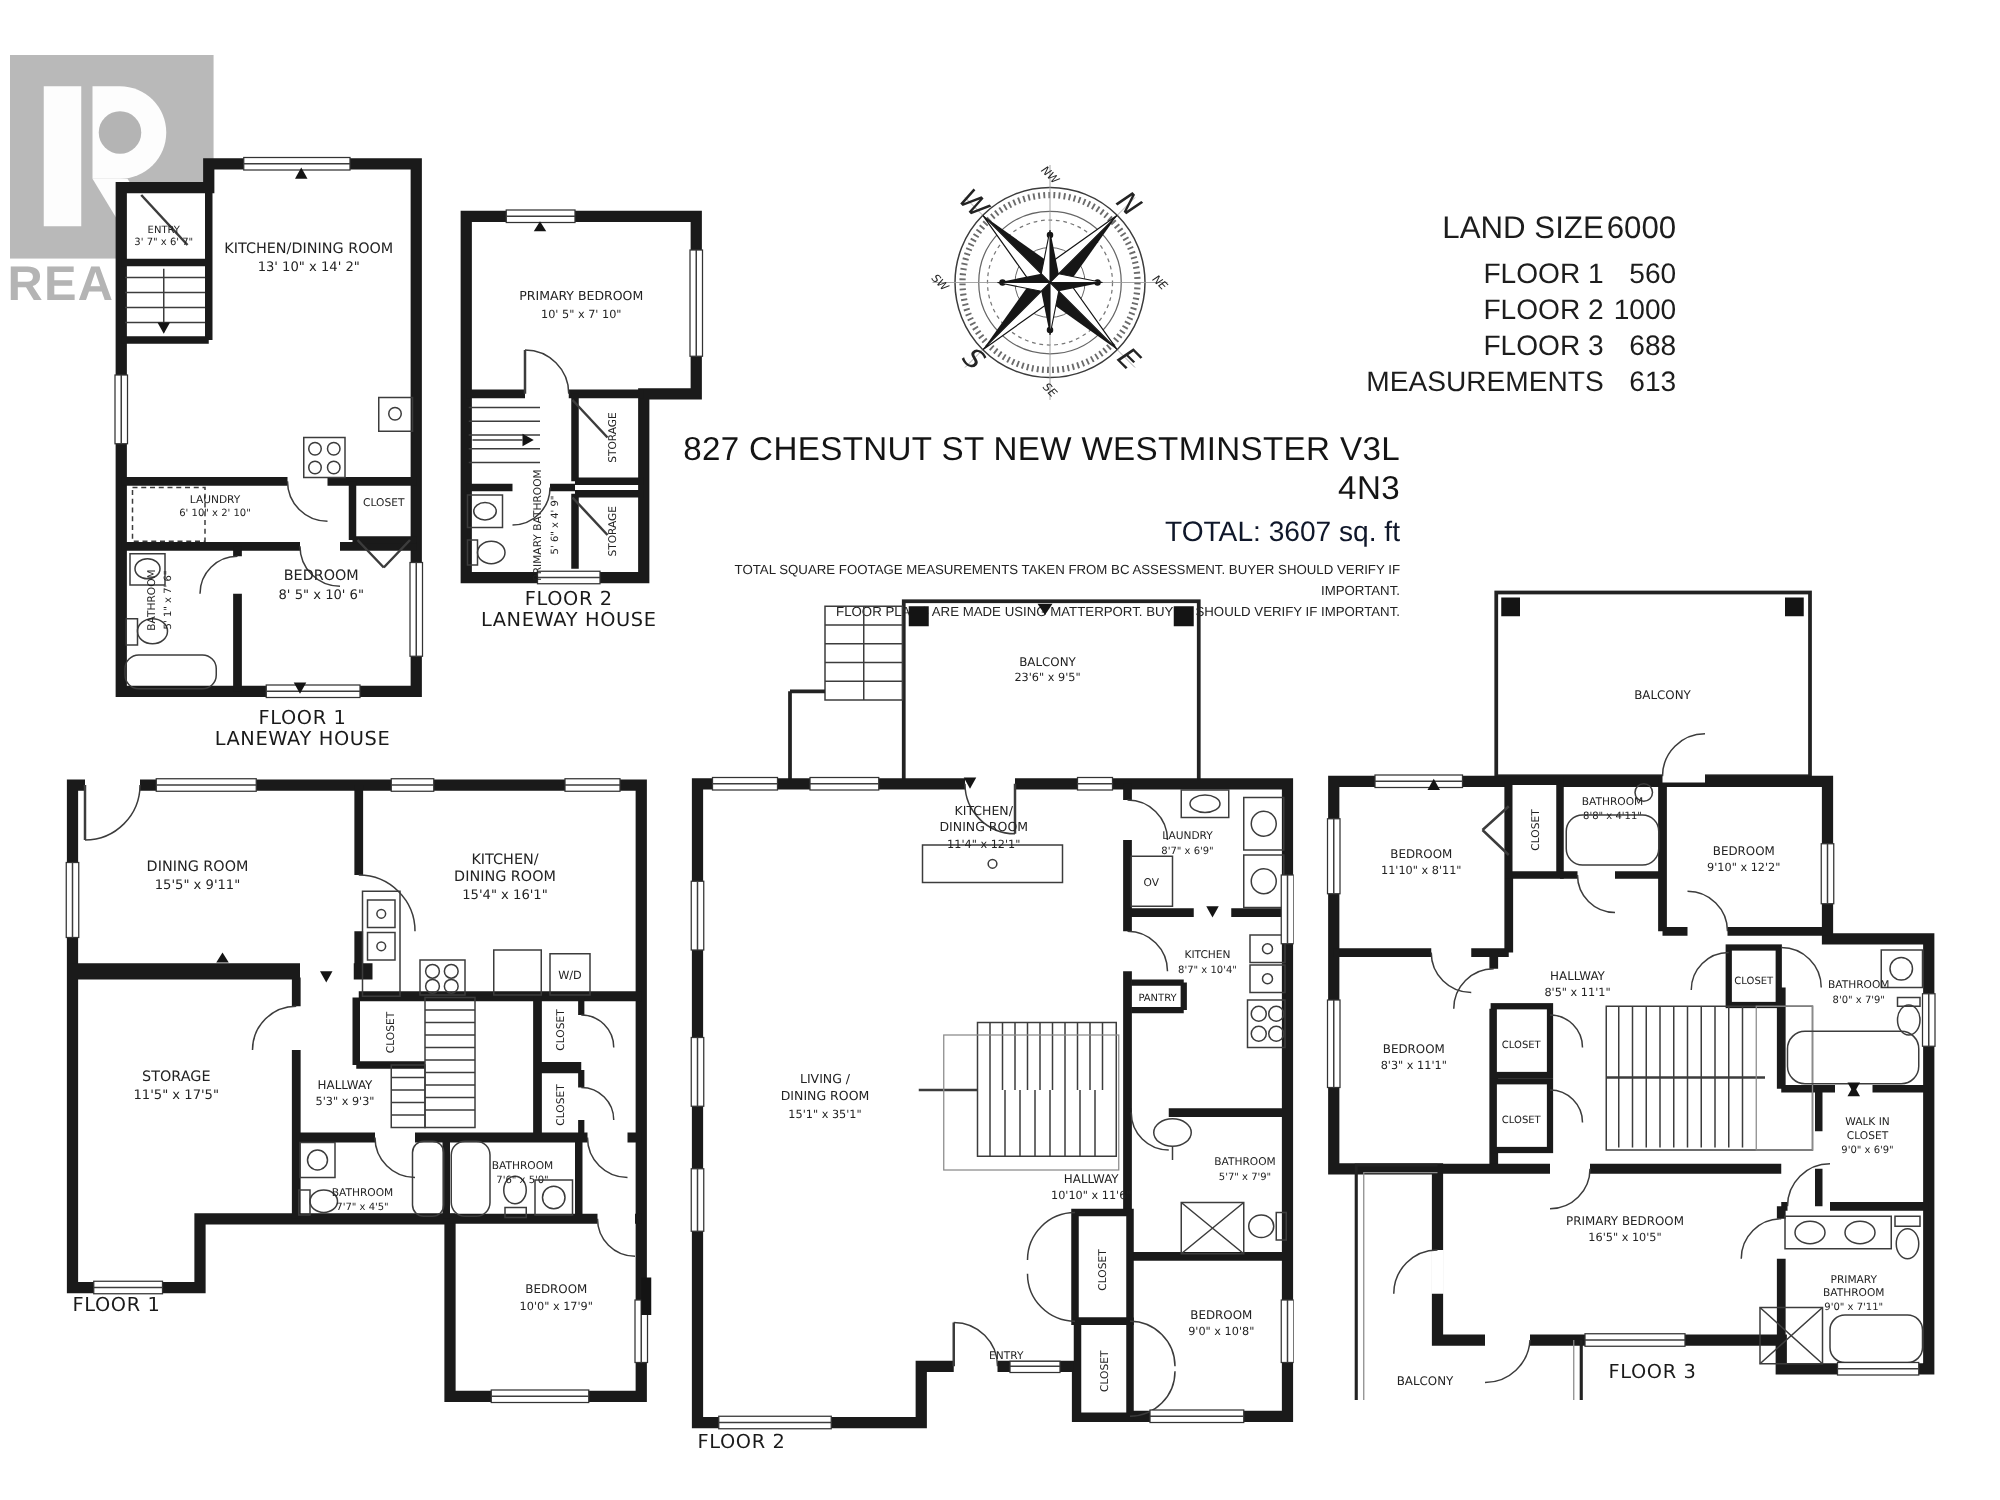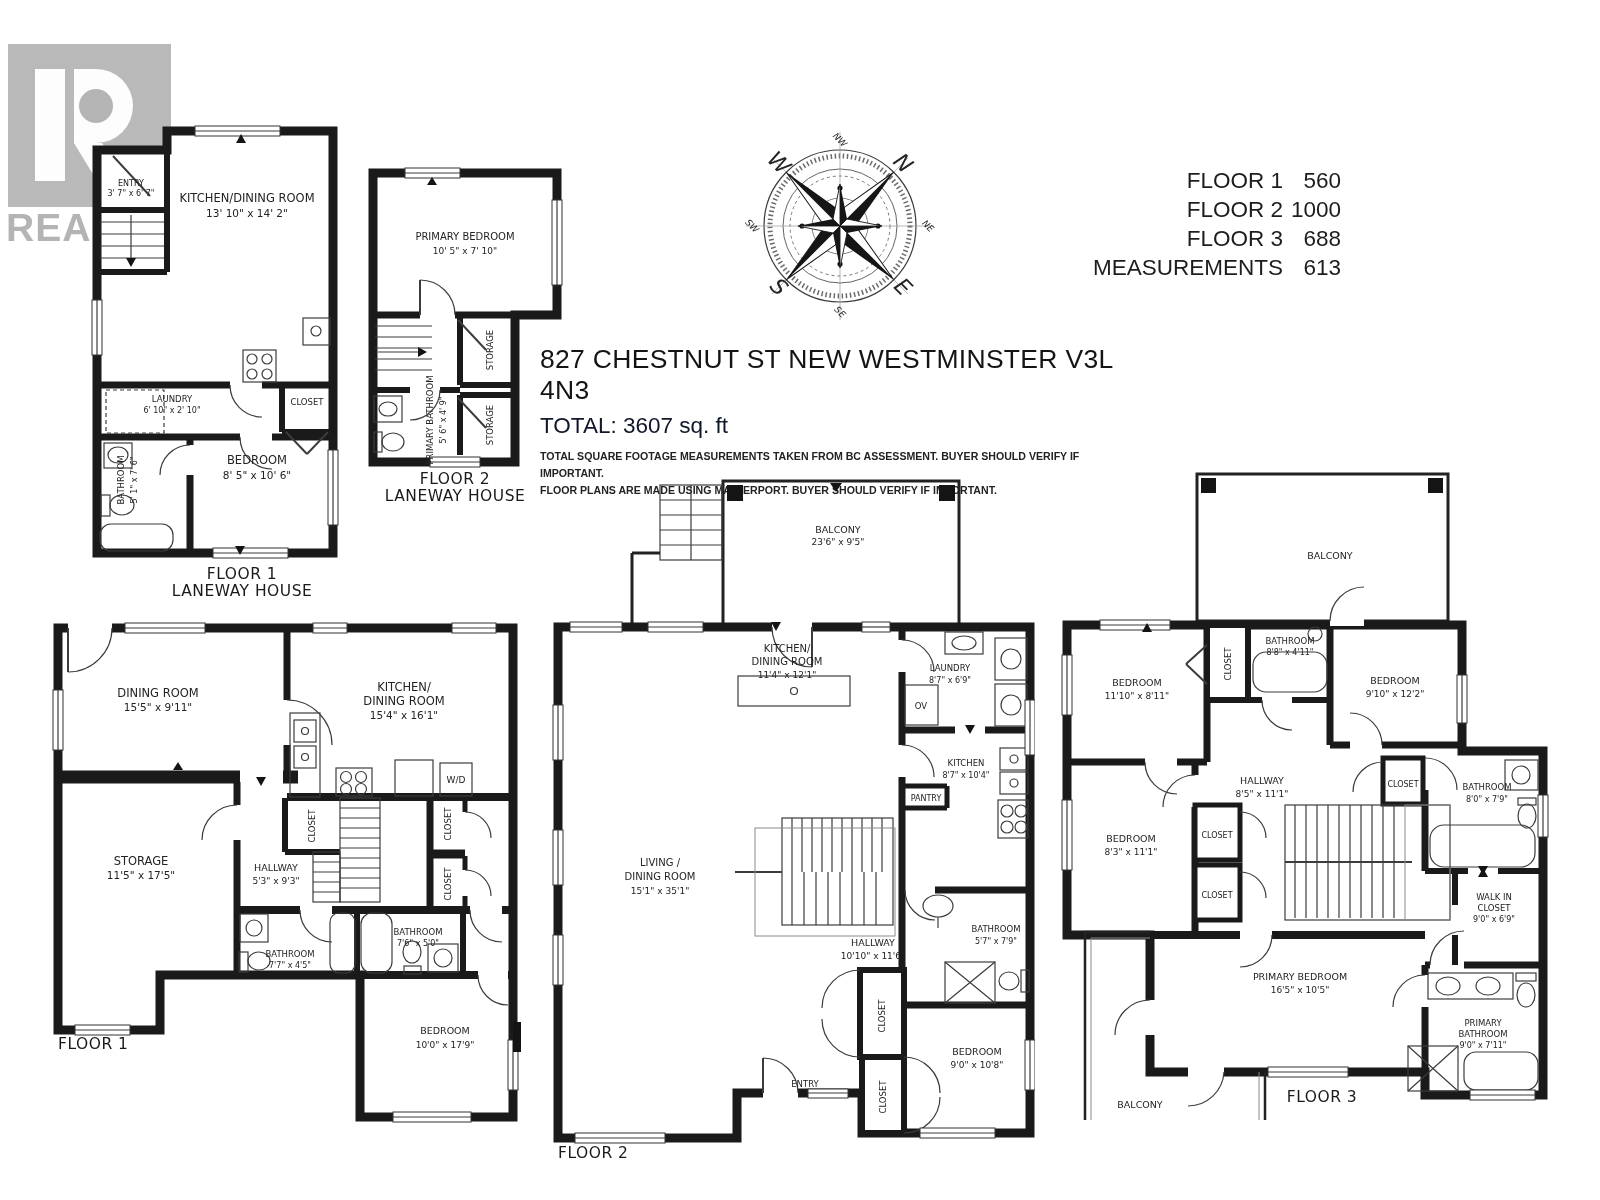--- a/index.html
+++ b/index.html
@@ -27,24 +27,24 @@
   .wm-text{color:#b4b4b4;font-size:39px;font-weight:600;letter-spacing:1px;font-family:"Liberation Sans",sans-serif}
   .wm-text sup{font-size:15px;vertical-align:18px}
   
   .summary{left:1068px;top:168px;width:273px}
   .srow{display:flex;justify-content:flex-end;align-items:baseline;margin-bottom:3px}
   .slabel{flex:1;text-align:right;font-size:22.5px;color:#1d1d1d}
   .sval{width:58px;text-align:right;font-size:22.5px;color:#1d1d1d}
   .srow.first{margin-bottom:9px}
   .srow.first .slabel,.srow.first .sval{font-size:25px}
   
-  .header{left:540px;top:344px;width:580px;text-align:left}
+  .header{left:540px;top:344px;width:580px;text-align:right}
   .addr{font-size:26.5px;letter-spacing:.3px;color:#141414}
   .total{font-size:22.5px;margin-top:7px;color:#0f172a}
-  .disc{font-size:10.6px;font-weight:bold;margin-top:9px;line-height:1.6;color:#222}
+  .disc{font-size:10.6px;font-weight:normal;margin-top:9px;line-height:1.6;color:#222}
 </style>
 </head>
 <body>
 
 <div id="canvas">
 
   <svg class="abs" style="left:8px;top:44px" width="163" height="163" viewBox="0 0 163 163">
     <rect x="0" y="0" width="163" height="163" fill="#b4b4b4" opacity="0.93"></rect>
     <rect x="27" y="25" width="30" height="112" fill="#fff" opacity="0.97"></rect>
     <path d="M66,25 h22 a37,37 0 0 1 0,74 h-22 z" fill="#fff" opacity="0.97"></path>
@@ -100,20 +100,24 @@
       <text x="-62" y="68" font-size="22" transform="rotate(45 -62 62)">S</text>
       <text x="-62" y="-56" font-size="22" transform="rotate(45 -62 -62)">W</text>
       <text x="0" y="-83" font-size="9" transform="rotate(45 0 -86)">NW</text>
       <text x="88" y="3" font-size="9" transform="rotate(45 88 0)">NE</text>
       <text x="0" y="89" font-size="9" transform="rotate(45 0 86)">SE</text>
       <text x="-88" y="3" font-size="9" transform="rotate(45 -88 0)">SW</text>
     </g>
   </svg>
 
   <div class="abs summary">
+    <div class="srow first">
+        <span class="slabel">LAND SIZE</span>
+        <span class="sval">6000</span>
+      </div>
     <div class="srow">
         <span class="slabel">FLOOR 1</span>
         <span class="sval">560</span>
       </div>
     <div class="srow">
         <span class="slabel">FLOOR 2</span>
         <span class="sval">1000</span>
       </div>
     <div class="srow">
         <span class="slabel">FLOOR 3</span>

